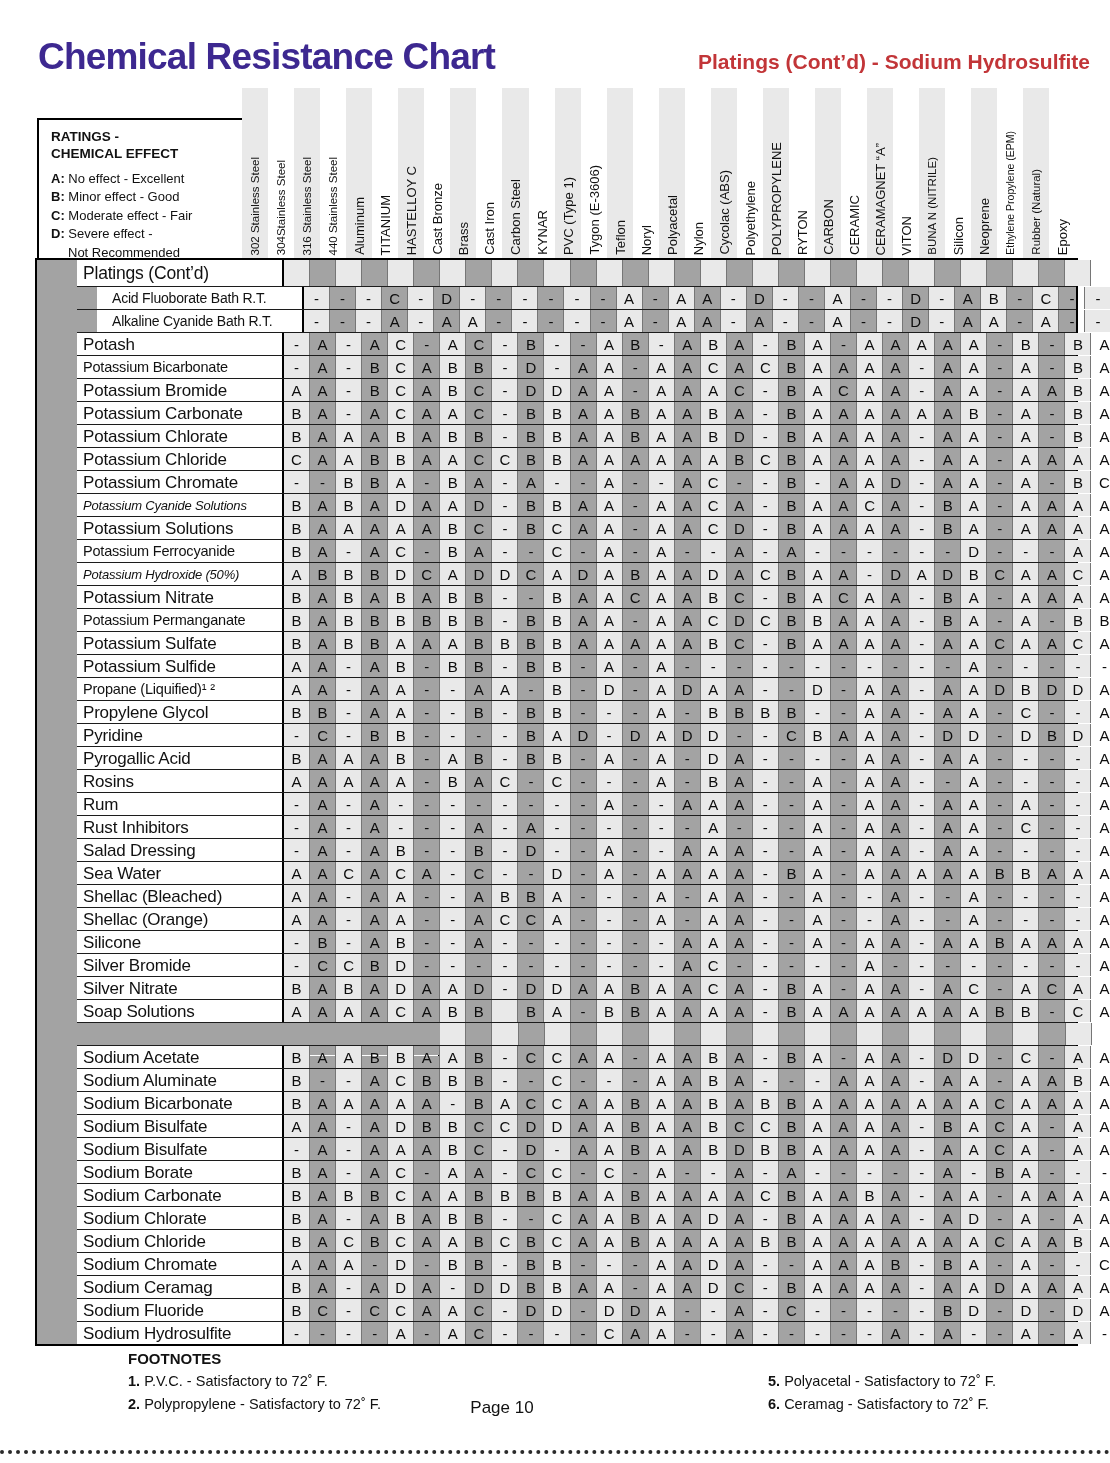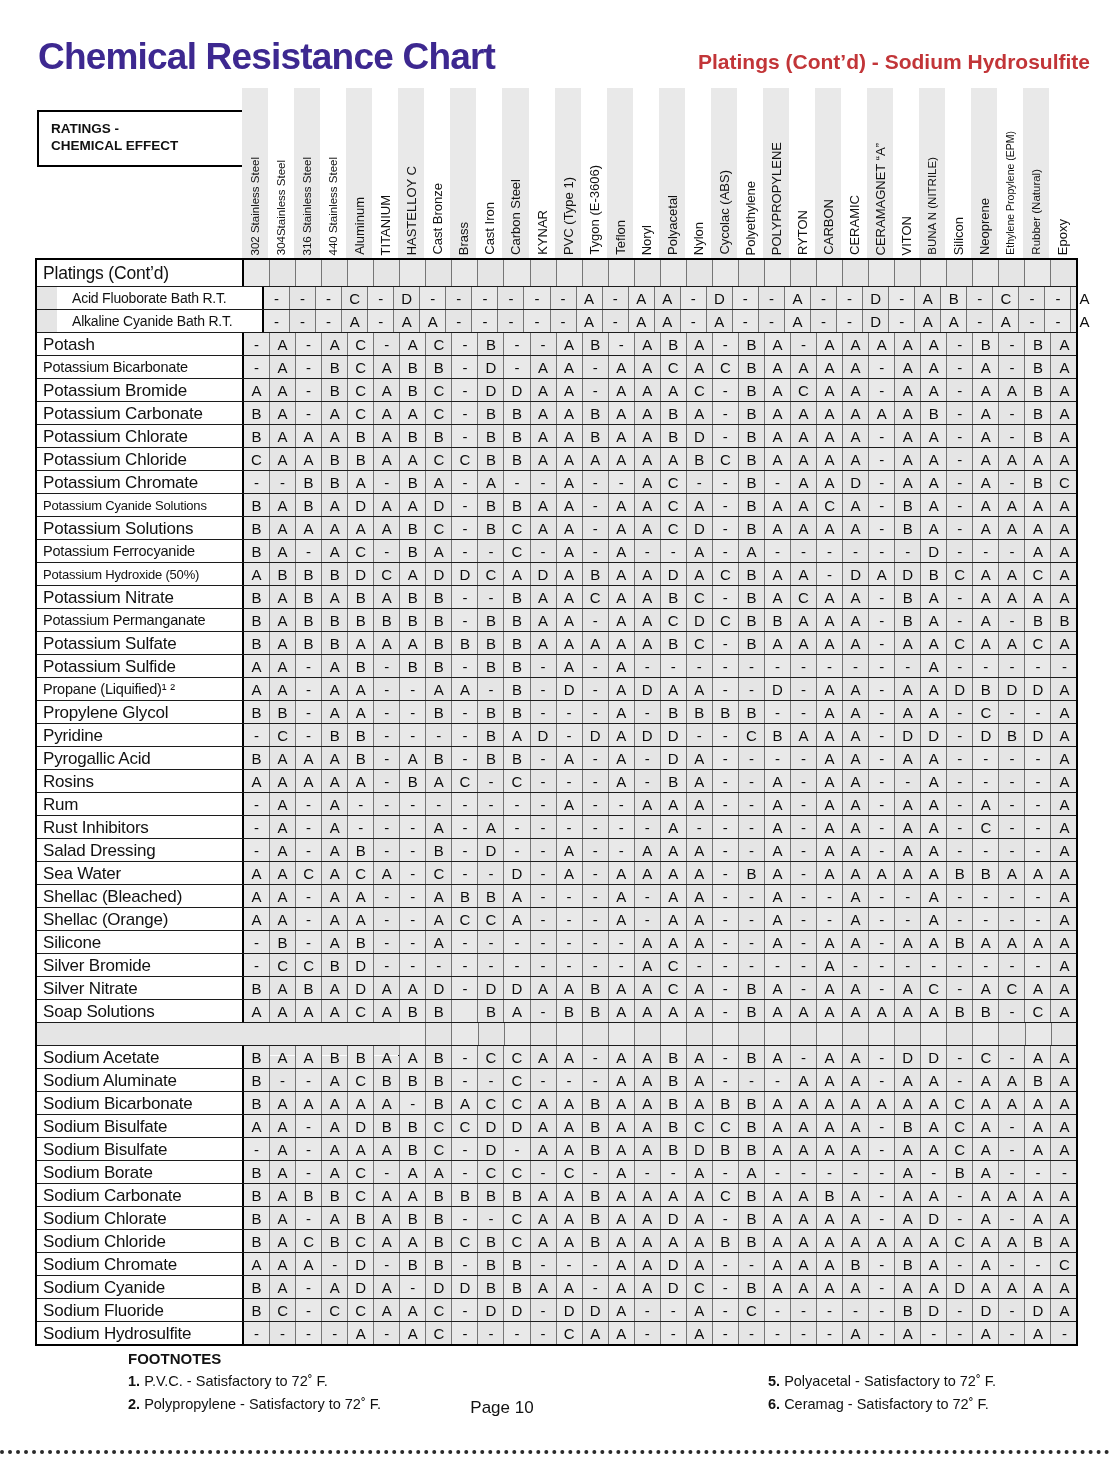--- a/index.html
+++ b/index.html
@@ -11,21 +11,21 @@
   .title {
     position:absolute; left:38px; top:36px;
     font-size:37px; font-weight:700; letter-spacing:-0.8px; color:#3d2890;
   }
   .subtitle {
     position:absolute; right:20px; top:50px;
     font-size:21px; font-weight:700; color:#c23538;
   }
   
   .ratings-box {
-    position:absolute; left:37px; top:110px; width:216px;
+    position:absolute; left:37px; top:118px; width:216px;
     border:2.5px solid #000; padding:9px 10px 10px 12px; background:#fff;
   }
   .ratings-box .rb-head { font-size:13.5px; font-weight:700; line-height:1.25; }
   .ratings-box .rb-items { margin-top:7px; }
   .ratings-box .r-item { font-size:13px; line-height:1.42; }
   .ratings-box .r-item b { font-weight:700; }
   .ratings-box .r-item.cont { padding-left:17px; }
   
   .col-headers {
     position:absolute; left:242px; top:88px; height:170px; width:834px;
@@ -35,34 +35,34 @@
   .hdr-cell.shaded { background:#e9e9e9; }
   .hdr-label {
     position:absolute; bottom:3px; left:50%;
     transform:translateX(-50%) rotate(180deg);
     writing-mode:vertical-rl; white-space:nowrap;
     font-weight:400; color:#111; letter-spacing:0;
   }
   
   .chart-table {
     position:absolute; left:35px; top:258px; width:1043px;
-    border:2.5px solid #000; background:#e5e5e5;
+    border:2.5px solid #000; background:#a3a3a3;padding-left:40px;
   }
   .trow { display:flex; height:23px; border-top:1.5px solid #1c1c1c; }
   .trow:first-child { border-top:none; }
   .trow.section { height:26px; border-bottom:none; }
   .label-cell {
     width:207px; flex:0 0 207px; border-right:2px solid #000;
     font-size:17px; line-height:21px; padding:1px 4px 0 6px;
     white-space:nowrap; overflow:hidden; background:#fff;
     display:flex; align-items:center; letter-spacing:-0.2px;
   }
   .trow.wide .label-cell { flex:0 0 363.4px; width:363.4px;margin-top:32px; }
   .label-cell.sz2 { font-size:14.5px; }
-  .label-cell.sz3 { font-size:13px; }
+  .label-cell.sz3 { font-size:13px;font-style:italic; }
   .label-cell.indent { padding-left:15px; font-size:14px;margin-left:20px; }
   .label-cell.sectionlbl { font-size:17.5px; }
   .cell {
     width:26.06px; flex:0 0 26.06px; text-align:center;
     font-size:15px; line-height:21px; border-right:1px solid #767676;
     color:#0d0d0d; display:flex; align-items:center; justify-content:center;
   }
   .cell:last-child { border-right:none; }
   .cell.shaded { background:#e9e9e9; }
   
@@ -86,20 +86,27 @@
 <body>
 
 <div class="title">Chemical Resistance Chart</div>
 <div class="subtitle">Platings (Cont’d) - Sodium Hydrosulfite</div>
 
 <div class="ratings-box">
   <div class="rb-head">
     <div>RATINGS -</div>
     <div>CHEMICAL EFFECT</div>
   </div>
+  <div class="rb-items" id="ratings-items">
+      <div class="r-item"><b>A: </b>No effect - Excellent</div>
+      <div class="r-item"><b>B: </b>Minor effect - Good</div>
+      <div class="r-item"><b>C: </b>Moderate effect - Fair</div>
+      <div class="r-item"><b>D: </b>Severe effect -</div>
+      <div class="r-item cont">Not Recommended</div>
+    </div>
 </div>
 
 <div class="col-headers" id="col-headers">
     <div class="hdr-cell shaded">
       <span class="hdr-label" style="font-size: 11.5px;">302 Stainless Steel</span>
     </div>
     <div class="hdr-cell">
       <span class="hdr-label" style="font-size: 11.5px;">304Stainless Steel</span>
     </div>
     <div class="hdr-cell shaded">
@@ -1723,21 +1730,21 @@
       <div class="cell shaded">-</div>
       <div class="cell">B</div>
       <div class="cell shaded">A</div>
       <div class="cell">-</div>
       <div class="cell shaded">A</div>
       <div class="cell">-</div>
       <div class="cell shaded">-</div>
       <div class="cell">C</div>
     </div>
     <div class="trow">
-      <div class="label-cell">Sodium Cyanide</div>
+      <div class="label-cell">Sodium Ceramag</div>
       <div class="cell shaded">B</div>
       <div class="cell">A</div>
       <div class="cell shaded">-</div>
       <div class="cell">A</div>
       <div class="cell shaded">D</div>
       <div class="cell">A</div>
       <div class="cell shaded">-</div>
       <div class="cell">D</div>
       <div class="cell shaded">D</div>
       <div class="cell">B</div>

